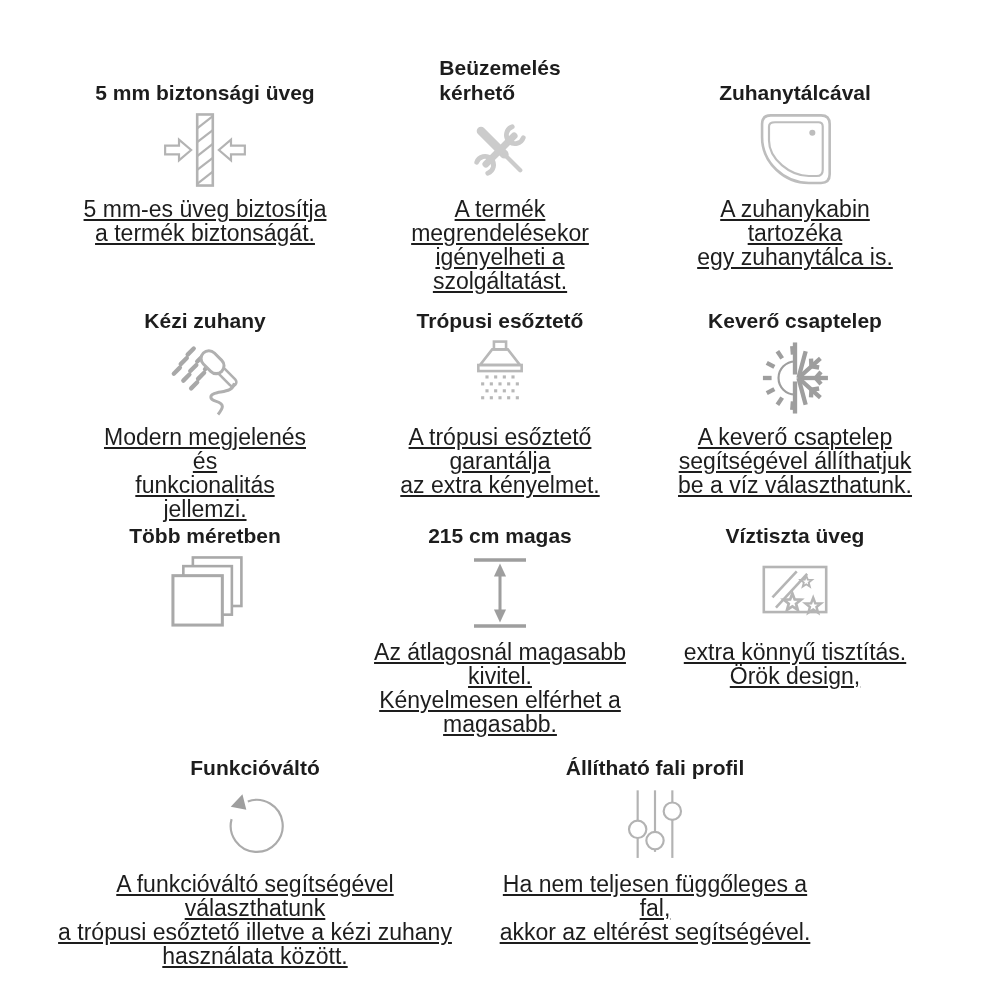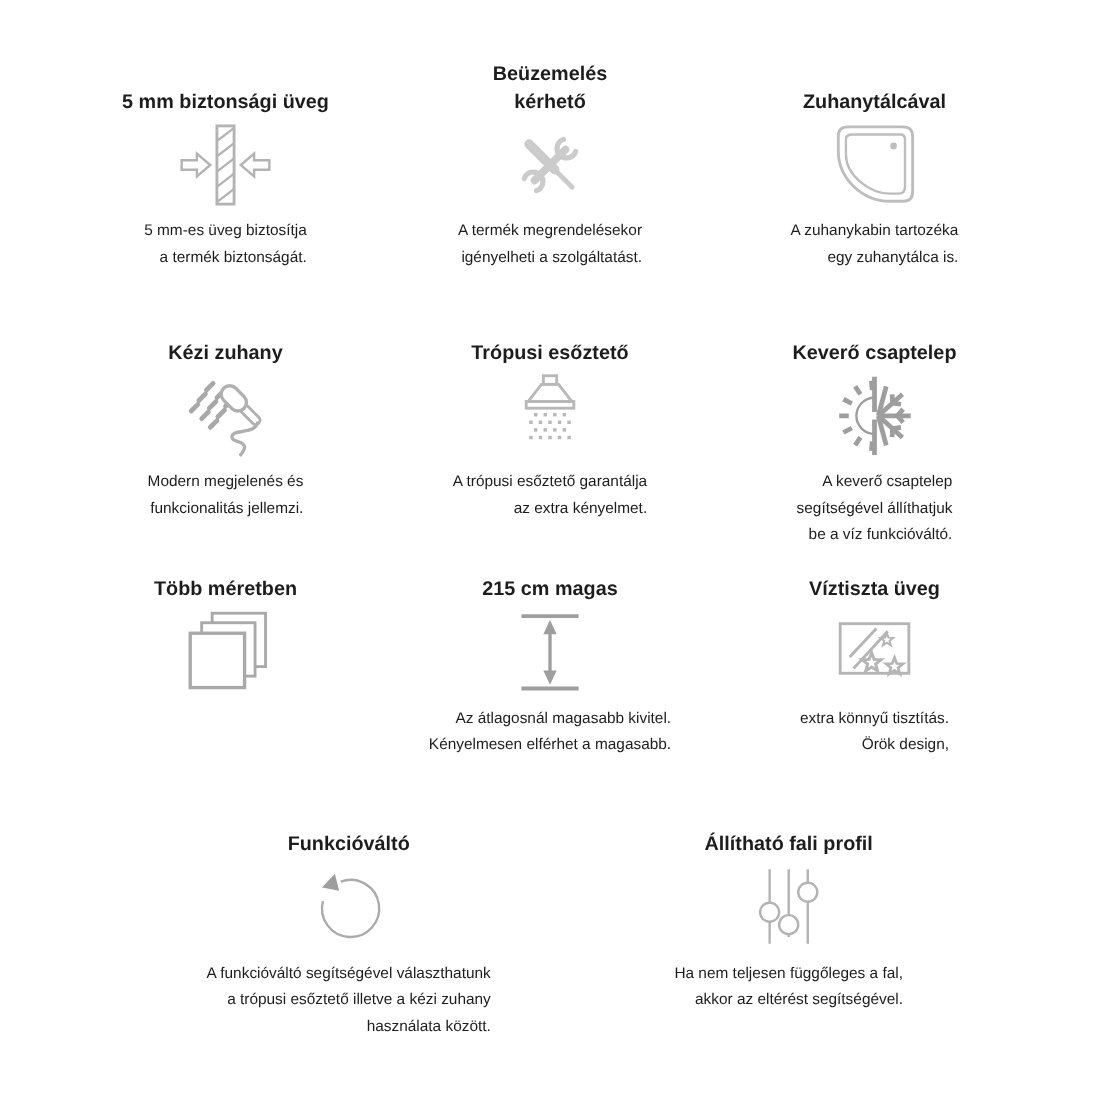--- a/index.html
+++ b/index.html
@@ -2,31 +2,31 @@
 <html><head>
 <meta charset="utf-8">
 <style>
   html,body{margin:0;padding:0;background:#ffffff;}
   body{width:1000px;height:1000px;overflow:hidden;
        font-family:"Liberation Sans","DejaVu Sans",sans-serif;color:#1d1d1d;}
   .canvas{position:relative;width:1000px;height:1000px;background:#ffffff;}
   .row{position:absolute;left:0;width:1000px;display:flex;box-sizing:border-box;}
   .row-3{padding:0 55px;justify-content:space-between;}
   .r1{top:55px}.r2{top:308px}.r3{top:523px}.r4{top:755px}
-  .row-2{padding-left:102px;}
+  .row-2{padding-left:40px;}
   .cell{display:flex;flex-direction:column;align-items:center;}
   .row-3 .cell{width:300px;}
   .row-3 .cell.mid{width:280px;}
   .cell.c10{width:430px;}
   .cell.c11{width:370px;}
-  .title{font-size:18px;font-weight:700;line-height:25px;text-align:center;
+  .title{font-size:21px;font-weight:700;line-height:25px;text-align:left;
          display:flex;flex-direction:column;justify-content:flex-end;}
   .r1 .title{min-height:50px;}
   .iconbox{height:78px;margin-top:6px;display:flex;align-items:center;justify-content:center;}
-  .desc{margin-top:8px;font-size:14px;line-height:24px;text-align:right;}
+  .desc{margin-top:8px;font-size:23px;line-height:24px;text-align:center;text-decoration:underline;}
   svg{display:block;}
   .s-main{stroke:#b3b3b3;}
   .s-light{stroke:#cbcbcb;}
   .f-dark{fill:#9e9e9e;}
 </style>
 </head>
 <body>
 
 <div class="canvas">
 
@@ -208,21 +208,21 @@
               <line x1="68.9" y1="58.4" x2="77.8" y2="57.1"></line>
               <line x1="54" y1="45" x2="62.3" y2="14.1"></line>
               <line x1="54" y1="45" x2="62.3" y2="75.9"></line>
             </g>
           </g>
         </svg>
       </div>
       <div class="desc" style="max-width:236px">
         <div>A keverő csaptelep</div>
         <div>segítségével állíthatjuk</div>
-        <div>be a víz funkcióváltó.</div>
+        <div>be a víz választhatunk.</div>
       </div>
     </div>
   </div>
 
   <div class="row row-3 r3">
 
     <div class="cell">
       <div class="title">
         <div>Több méretben</div>
       </div>

